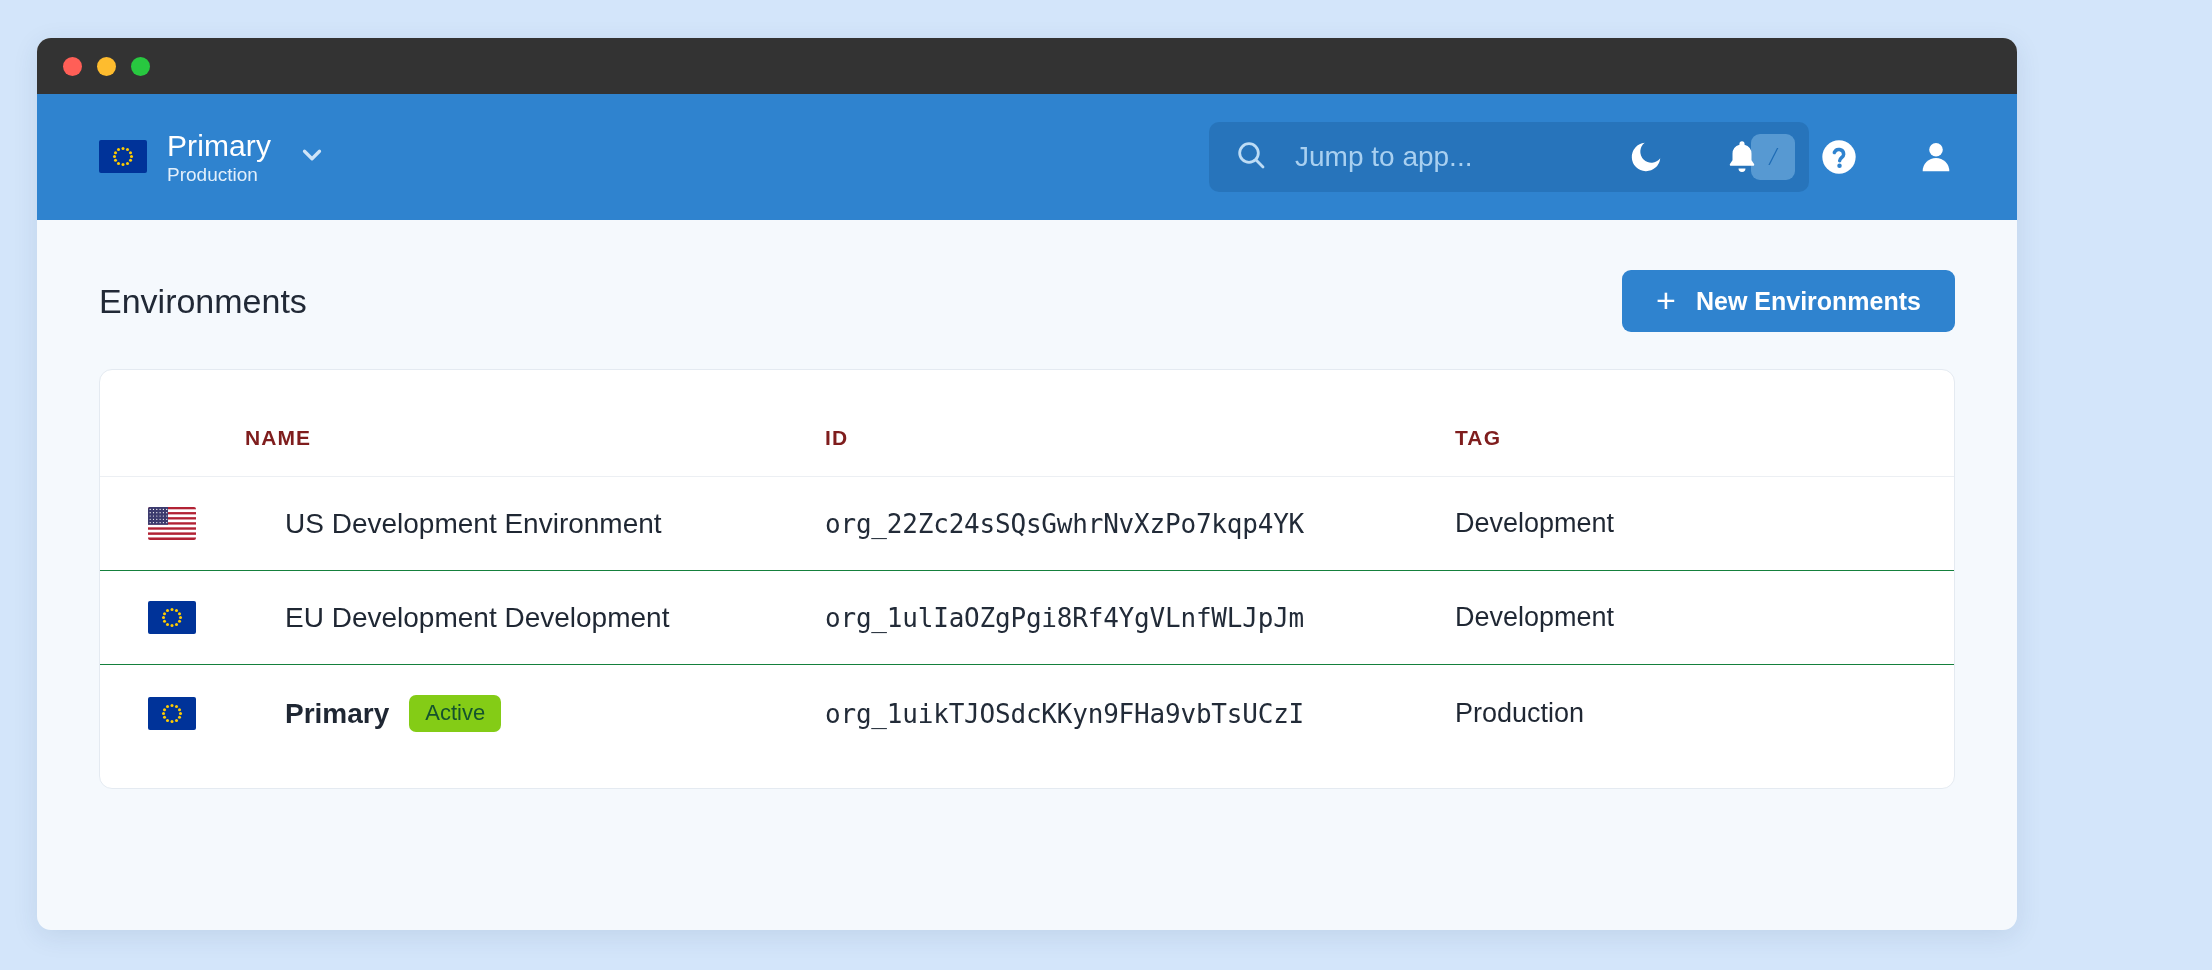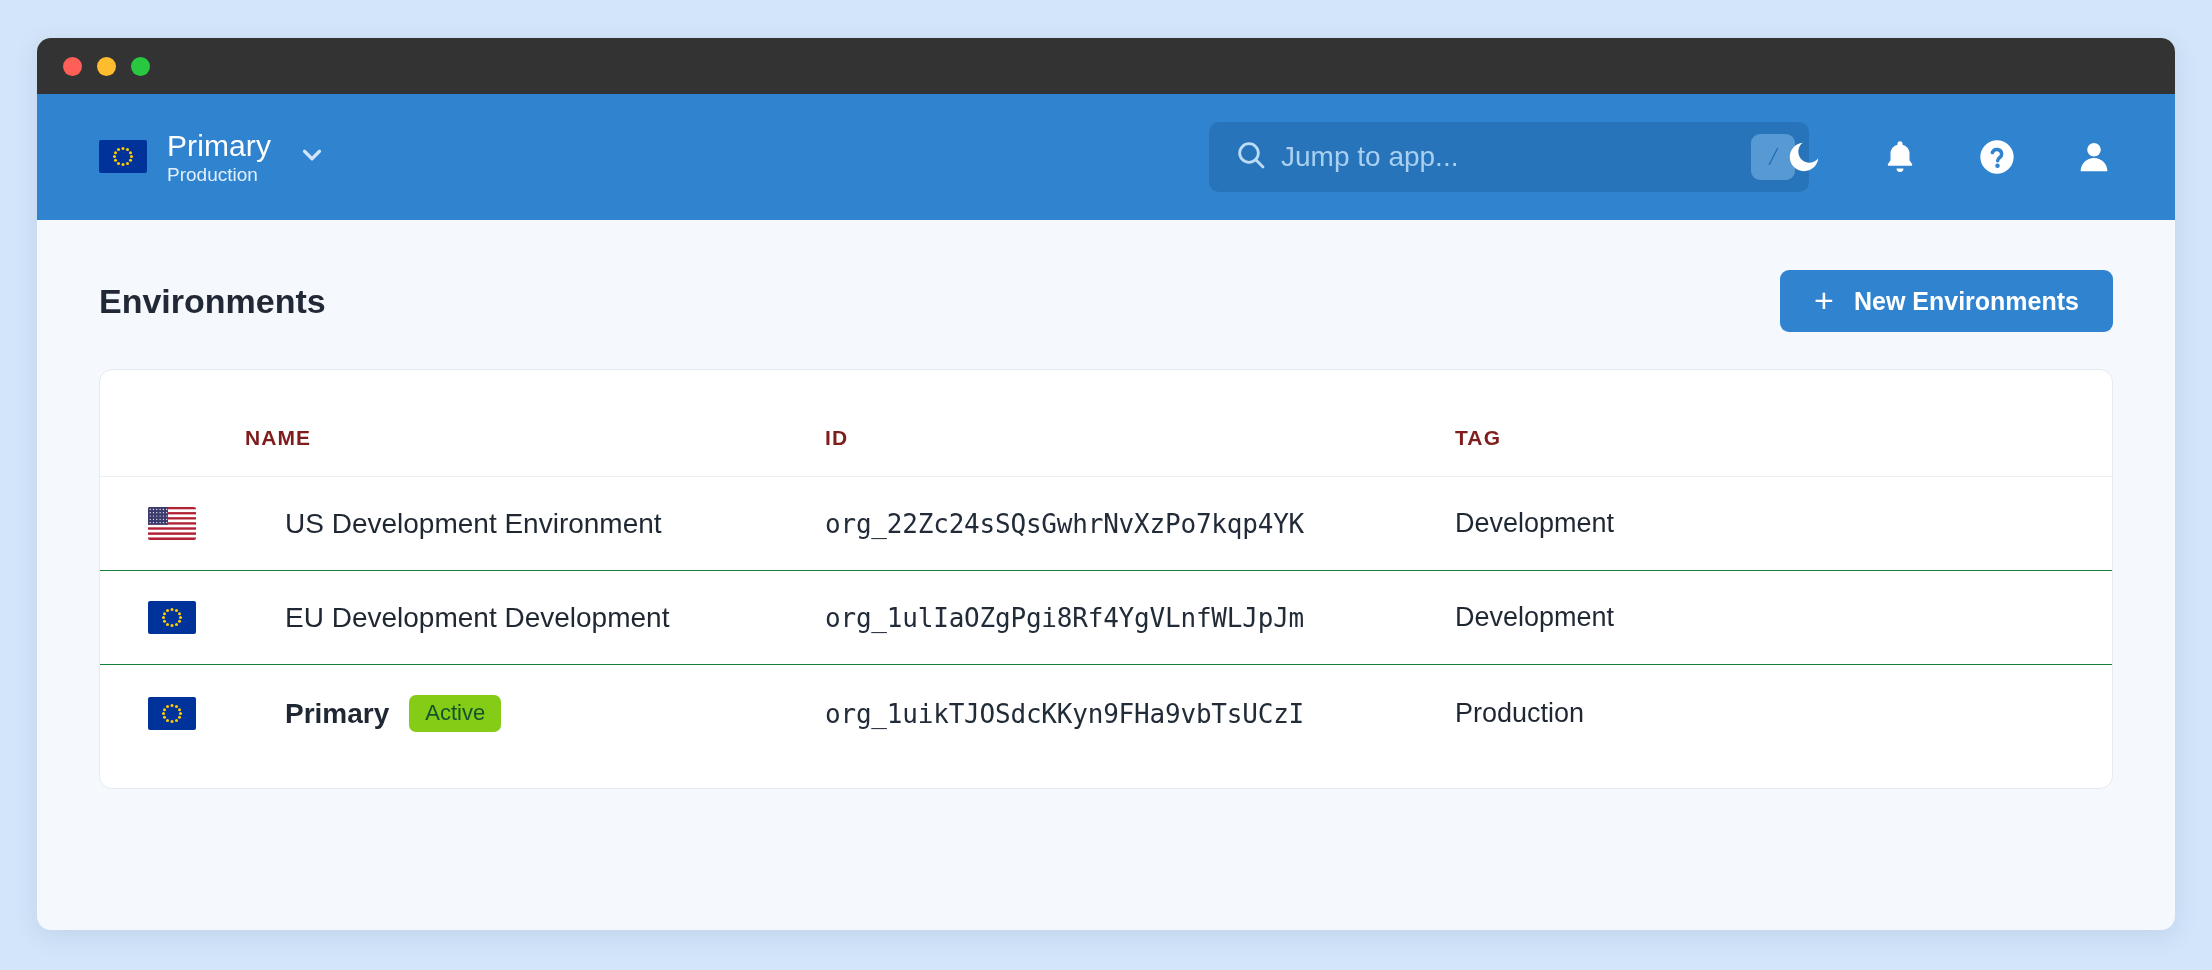--- a/index.html
+++ b/index.html
@@ -6,21 +6,21 @@
   html, body {
     width: 2212px; height: 970px;
     background: #d3e5fa;
     font-family: "Liberation Sans", sans-serif;
     overflow: hidden;
   }
 
   .window {
     position: absolute;
     left: 37px; top: 38px;
-    width: 2138px; height: 892px;
+    width: 1980px; height: 892px;
     border-radius: 14px;
     overflow: hidden;
     background: #f5f9fd;
     box-shadow: 0 6px 26px rgba(30,60,100,.10);
   }
 
   
   .titlebar {
     height: 56px;
     background: #333333;
@@ -75,21 +75,21 @@
     background: rgba(17,76,134,.27);
     border-radius: 10px;
     display: flex;
     align-items: center;
     padding: 0 14px 0 26px;
     cursor: text;
   }
   .search-ph {
     font-size: 28px;
     color: #a9d0f0;
-    margin-left: 14px;
+    margin-left: 28px;
     flex: 1;
   }
   .kbd {
     width: 44px; height: 46px;
     border-radius: 9px;
     background: rgba(160,210,245,.40);
     color: #1d6bb5;
     font-size: 25px;
     font-style: italic;
     display: flex; align-items: center; justify-content: center;
@@ -109,21 +109,21 @@
   .content { padding: 50px 62px 0 62px; }
   .page-head {
     display: flex;
     align-items: center;
     justify-content: space-between;
     height: 62px;
   }
   .page-title {
     font-size: 34px;
     color: #212936;
-    font-weight: bold;
+    font-weight: normal;
   }
   .new-btn {
     background: #2f83cf;
     color: #fff;
     border: none;
     border-radius: 9px;
     height: 62px;
     padding: 0 34px;
     font-size: 25px;
     font-weight: bold;

